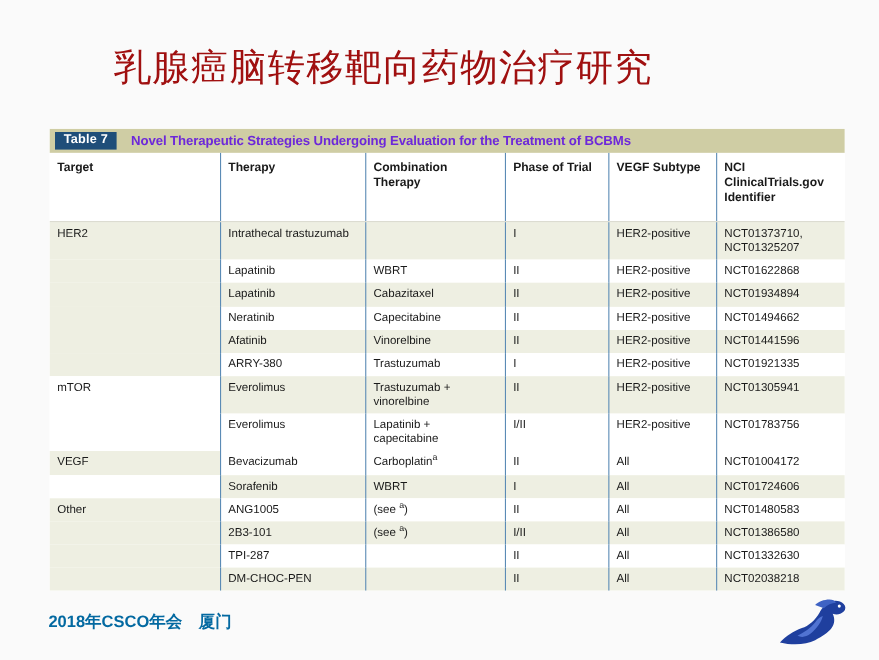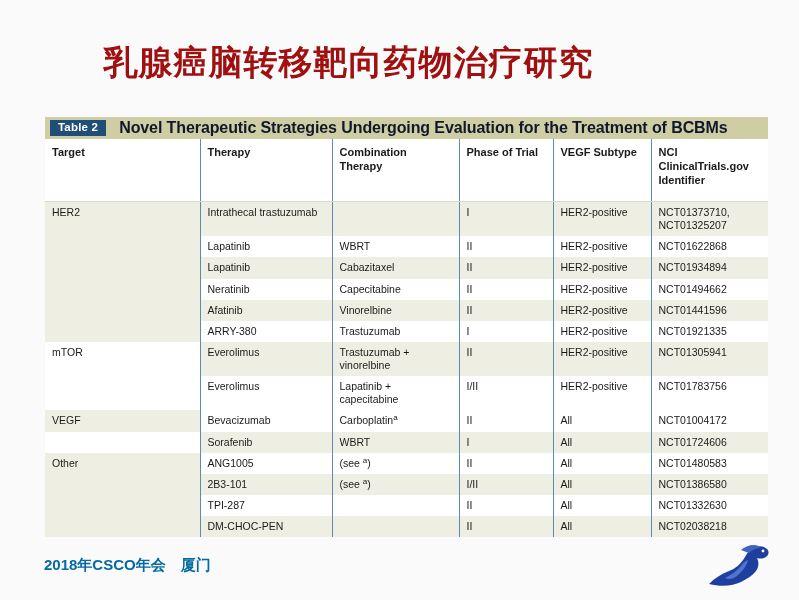--- a/index.html
+++ b/index.html
@@ -16,21 +16,21 @@
   }
 
   
   .slide-title {
     position: absolute;
     left: 0;
     top: 44px;
     width: 697px;
     text-align: center;
     font-size: 34px;
-    font-weight: 700;
+    font-weight: 400;
     color: #a01010;
     letter-spacing: 1px;
     line-height: 1.1;
     white-space: nowrap;
   }
 
   
   .figure {
     position: absolute;
     left: 45px;
@@ -51,22 +51,22 @@
     background: #1f4e79;
     color: #ffffff;
     font-size: 11.5px;
     font-weight: 700;
     padding: 2px 8px 3px 8px;
     line-height: 1;
     letter-spacing: 0.2px;
     white-space: nowrap;
   }
   .fig-caption {
-    color: #0f172a;
-    font-size: 16px;
+    color: #6d28d9;
+    font-size: 12px;
     font-weight: 700;
     margin-left: 13px;
     letter-spacing: -0.1px;
     white-space: nowrap;
   }
 
   table.t2 {
     width: 723px;
     border-collapse: collapse;
     table-layout: fixed;
@@ -151,21 +151,21 @@
   }
 </style>
 </head>
 <body>
 
 <div class="slide-title">乳腺癌脑转移靶向药物治疗研究</div>
 
 <div class="figure">
 
   <div class="fig-header">
-    <span class="fig-badge">Table 2</span>
+    <span class="fig-badge">Table 7</span>
     <span class="fig-caption">Novel Therapeutic Strategies Undergoing Evaluation for the Treatment of BCBMs</span>
   </div>
 
   <table class="t2">
     <colgroup>
       <col class="c0">
         <col class="c1">
         <col class="c2">
       <col class="c3">
         <col class="c4">

